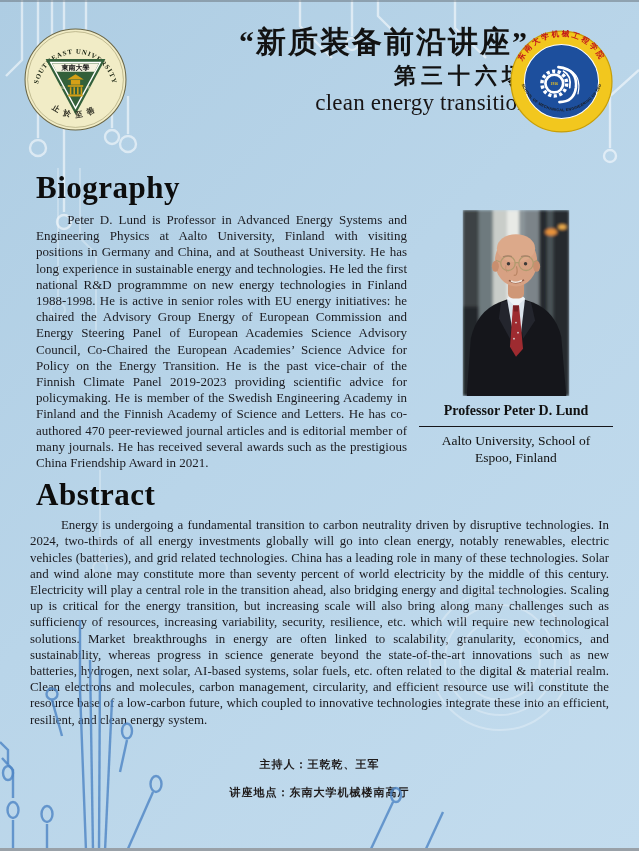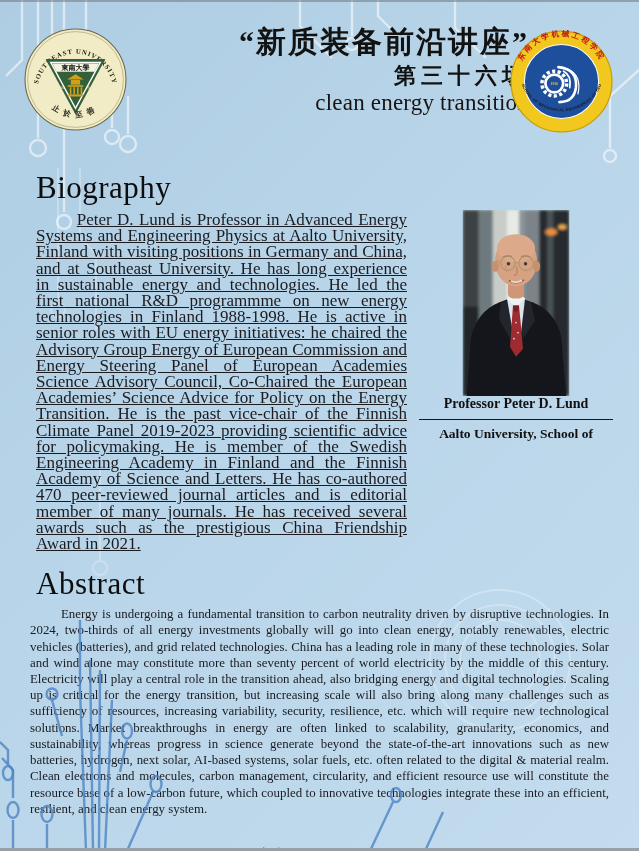--- a/index.html
+++ b/index.html
@@ -22,35 +22,34 @@
   .logo.left{left:24px;}
   .logo.right{left:auto;right:26px;top:30px;}
   .titles{position:absolute;left:110px;right:110px;top:22px;text-align:right;}
   .cn-title{font-size:30px;font-weight:bold;letter-spacing:2px;line-height:1.35;color:#121212;}
   .cn-session{font-size:22px;font-weight:bold;letter-spacing:5px;line-height:1.2;color:#121212;}
   .en-title{font-size:23px;line-height:1.22;color:#181414;letter-spacing:.2px;}
 
   
   .section-heading{
     margin:10px 0 4px 36px;
-    font-size:31px;font-weight:normal;color:#0d0d0d;letter-spacing:.5px;
+    font-size:31px;font-weight:bold;color:#0d0d0d;letter-spacing:.5px;
     position:relative;
   }
   .bio-row{display:flex;padding:0 26px 0 36px;gap:12px;position:relative;}
   .bio-text{
     width:418px;margin:2px 0 0 0;
-    font-size:17px;line-height:16.2px;text-align:justify;text-indent:2.4em;
+    font-size:13px;line-height:16.2px;text-align:justify;text-indent:2.4em;
     color:#1b1b20;
-    text-decoration:underline;
   }
   .speaker-col{width:200px;text-align:center;margin-top:1px;}
   .photo-frame{width:108px;height:186px;margin:0 auto;display:block;}
-  .photo-caption{font-size:14px;font-weight:bold;margin-top:0;color:#111;}
+  .photo-caption{font-size:14px;font-weight:bold;margin-top:7px;color:#111;}
   .caption-rule{border:none;border-top:1.6px solid #15151a;width:194px;margin:7px auto 6px auto;}
-  .affiliation{font-size:13.5px;font-weight:bold;line-height:1.25;color:#111;}
+  .affiliation{font-size:13.5px;font-weight:normal;line-height:1.25;color:#111;}
 
   .abstract-text{
     margin:4px 30px 7px 30px;
     font-size:12.9px;line-height:16.2px;text-align:justify;text-indent:2.4em;
     color:#1b1b20;
   }
 
   
   .footer{margin-top:22px;text-align:center;font-weight:bold;color:#1f1b1b;}
   .footer div{font-size:11px;line-height:28.5px;letter-spacing:1px;}
@@ -247,24 +246,25 @@
           <path d="M53.5,56 Q 55,62 53,64.5 Q 51.8,65.4 50.8,64.6" stroke="#b5805f" stroke-width="1" fill="none"></path>
           <path d="M46,70 Q 53,75 61,69.5" stroke="#8f5a45" stroke-width="1.4" fill="none"></path>
           <path d="M48,70.6 Q 53,73.4 59,70.2" stroke="#f0e4da" stroke-width="1.6" fill="none"></path>
           <path d="M44,62 Q 42,58 43,55" stroke="#c08b6d" stroke-width="0.8" fill="none"></path>
         </g>
       </svg>
 
       <figcaption class="photo-caption">Professor Peter D. Lund</figcaption>
       <hr class="caption-rule">
       <div class="affiliation">Aalto University, School of</div>
+      <div class="affiliation">Espoo, Finland</div>
     </figure>
   </div>
 
-  <h2 class="section-heading" style="margin-top:14px;">Abstract</h2>
+  <h2 class="section-heading" style="margin-top:6px;">Abstract</h2>
   <p class="abstract-text">Energy is undergoing a fundamental transition to carbon neutrality driven by disruptive technologies. In 2024, two-thirds of all energy investments globally will go into clean energy, notably renewables, electric vehicles (batteries), and grid related technologies. China has a leading role in many of these technologies. Solar and wind alone may constitute more than seventy percent of world electricity by the middle of this century. Electricity will play a central role in the transition ahead, also bridging energy and digital technologies. Scaling up is critical for the energy transition, but increasing scale will also bring along many challenges such as sufficiency of resources, increasing variability, security, resilience, etc. which will require new technological solutions. Market breakthroughs in energy are often linked to scalability, granularity, economics, and sustainability, whereas progress in science generate beyond the state-of-the-art innovations such as new batteries, hydrogen, next solar, AI-based systems, solar fuels, etc. often related to the digital &amp; material realm. Clean electrons and molecules, carbon management, circularity, and efficient resource use will constitute the resource base of a low-carbon future, which coupled to innovative technologies integrate these into an efficient, resilient, and clean energy system.</p>
 
   <div class="footer">
     <div>主持人：王乾乾、王军</div>
     <div>讲座地点：东南大学机械楼南高厅</div>
 
   </div>
 
   <div class="edge-bottom"></div>
 </div>

